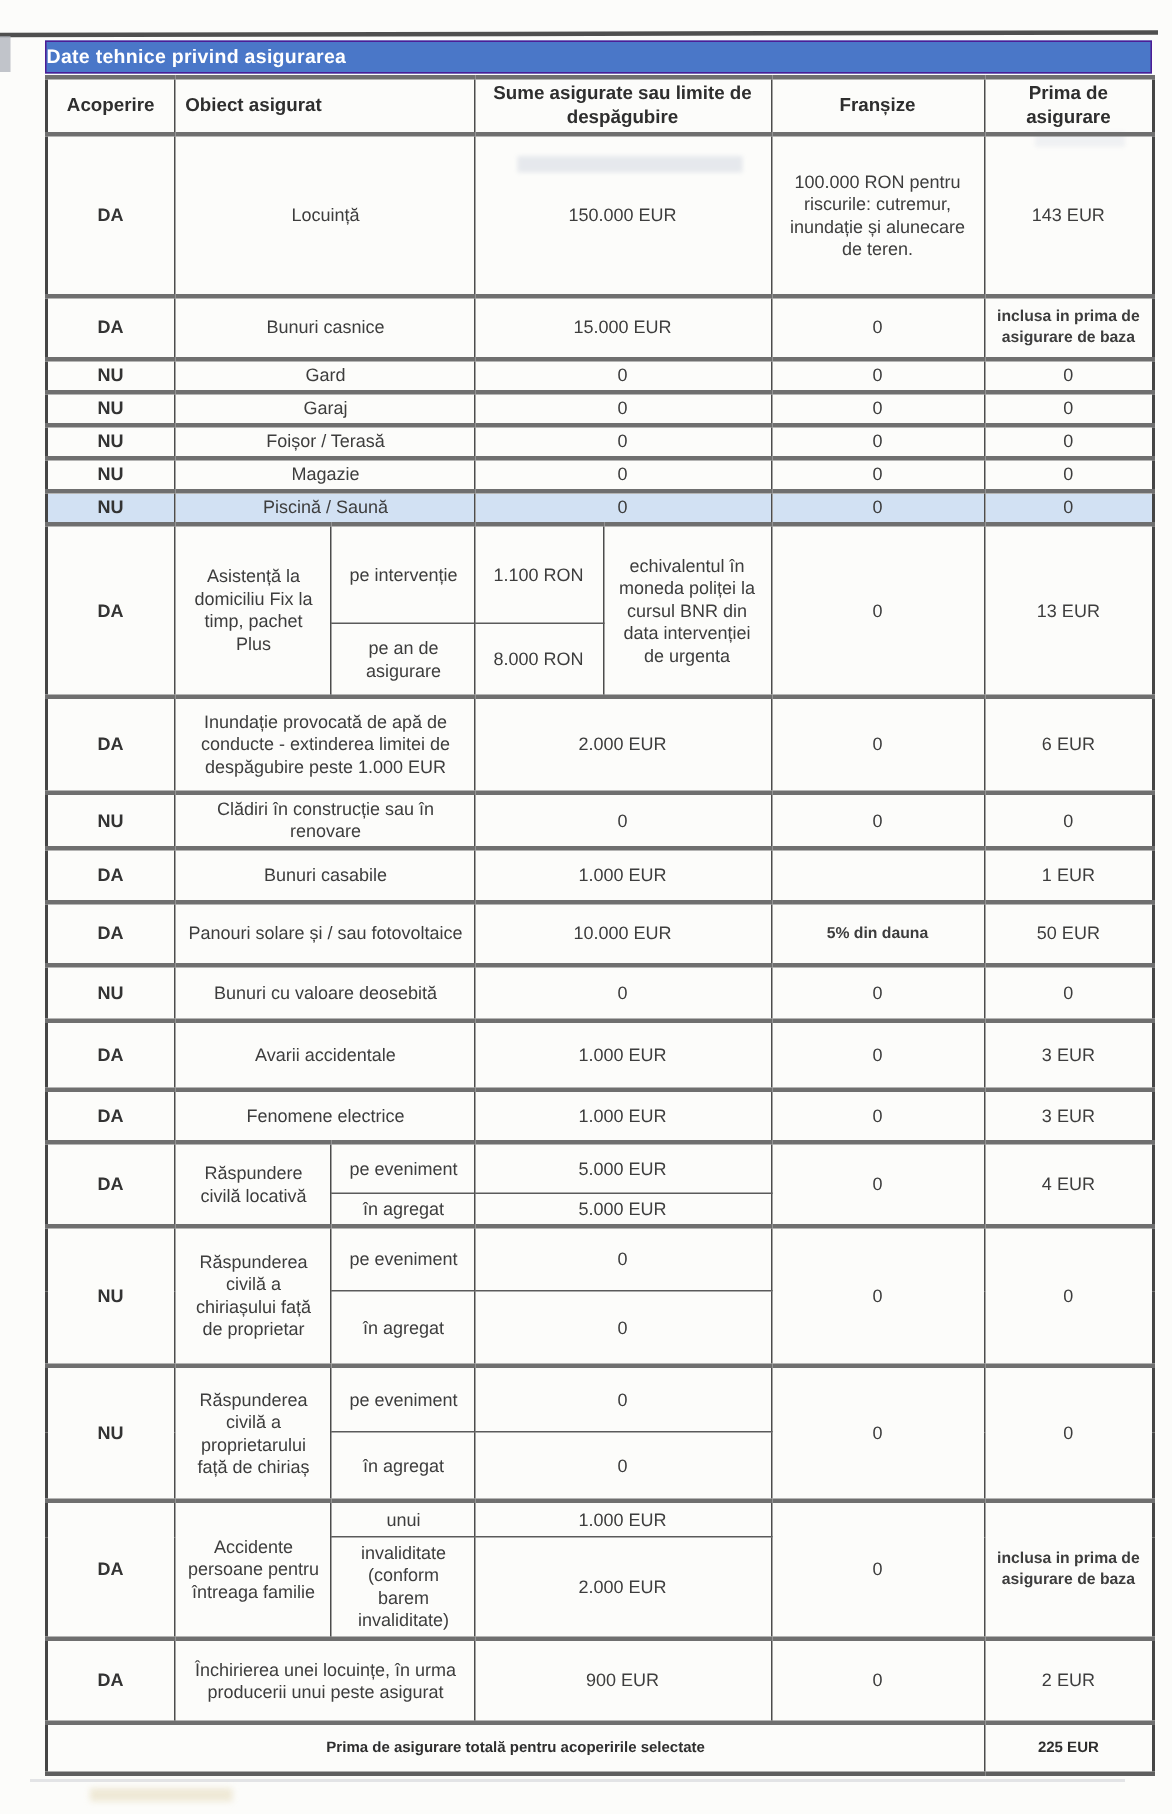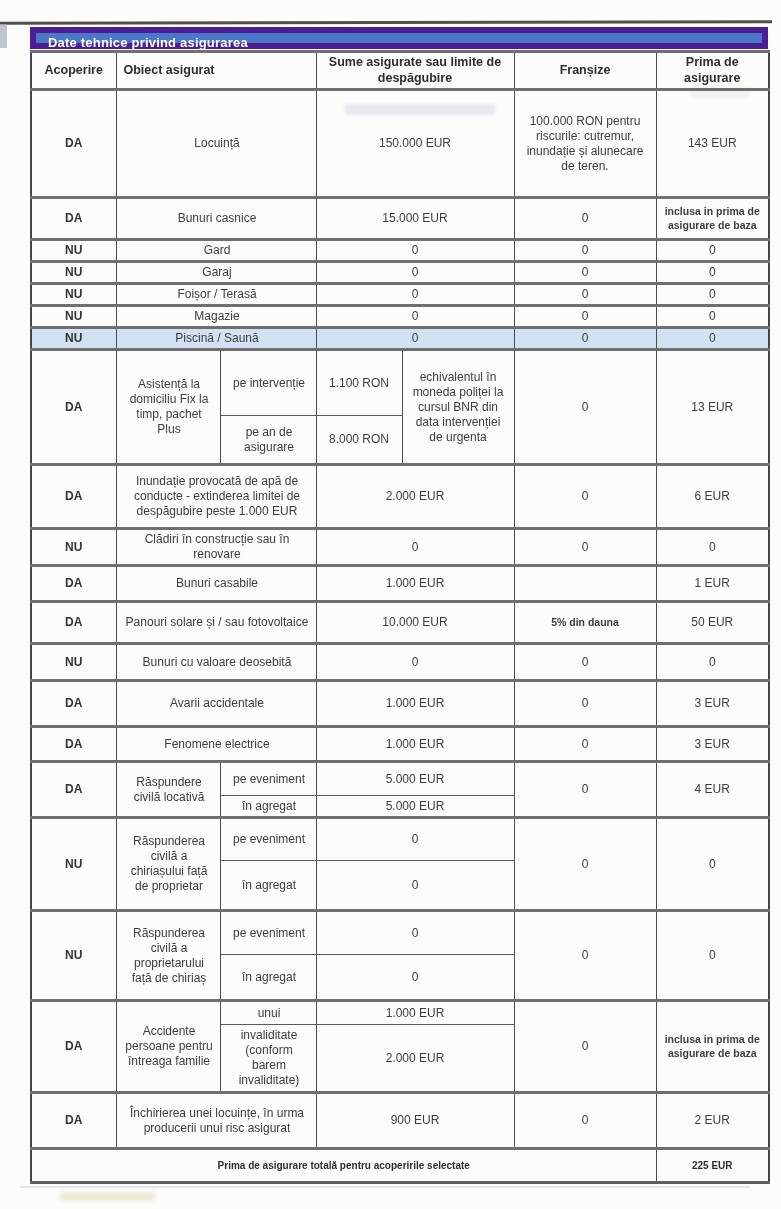--- a/index.html
+++ b/index.html
@@ -15,23 +15,23 @@
     position:absolute;left:0;top:21px;width:772px;height:3px;
     background:#303030;opacity:.85;transform:rotate(-0.12deg);
   }
   .edge-mark{
     position:absolute;left:0;top:24px;width:7px;height:24px;
     background:#a8adb5;opacity:.7;
   }
   .doc{position:absolute;left:30px;top:27px;width:738px;}
   .title-bar{
     box-sizing:border-box;width:738px;height:22px;
-    background:#4a77c8;border:6px solid #4c1d95;margin-bottom:1px;
+    background:#4a77c8;border:1px solid #4c1d95;margin-bottom:1px;
     color:#ffffff;font-weight:bold;font-size:13px;line-height:20px;
-    padding-left:12px;letter-spacing:.2px;
+    padding-left:0;letter-spacing:.2px;
   }
   table.ins{
     width:738px;table-layout:fixed;border-collapse:collapse;
     border:2px solid #454545;
   }
   td,th{
     box-sizing:border-box;
     border-left:1px solid #4c4c4c;border-right:1px solid #4c4c4c;
     border-top:1px solid #5a5a5a;border-bottom:1px solid #5a5a5a;
     font-size:12px;color:#3d3d3d;line-height:1.25;
@@ -263,21 +263,21 @@
         <td class="val" rowspan="2">0</td>
         <td class="val small" rowspan="2">inclusa in prima de asigurare de baza</td>
       </tr>
       <tr style="height:68px">
         <td class="obj">invaliditate (conform barem invaliditate)</td>
         <td class="val" colspan="2">2.000 EUR</td>
       </tr>
 
       <tr class="bnd" style="height:56px">
         <td class="cov">DA</td>
-        <td class="obj" colspan="2">Închirierea unei locuințe, în urma producerii unui risc asigurat</td>
+        <td class="obj" colspan="2">Închirierea unei locuințe, în urma producerii unui peste asigurat</td>
         <td class="val" colspan="2">900 EUR</td>
         <td class="val">0</td>
         <td class="val">2 EUR</td>
       </tr>
 
       <tr class="bnd total" style="height:34px">
         <td class="val" colspan="6">Prima de asigurare totală pentru acoperirile selectate</td>
         <td class="val">225 EUR</td>
       </tr>
     </tbody>

